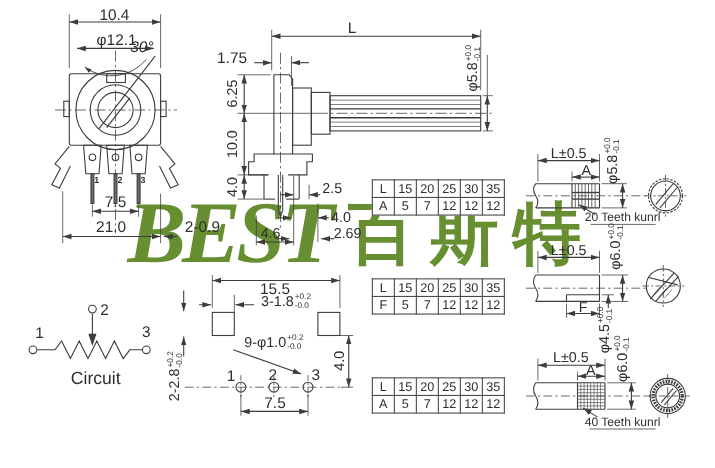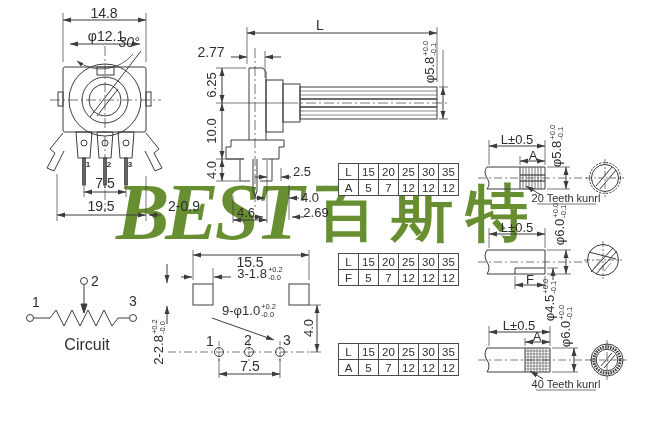--- a/index.html
+++ b/index.html
@@ -285,31 +285,31 @@
         <line x1="219" y1="358" x2="219" y2="378" stroke-width=".7"></line>
         <line x1="280" y1="358" x2="280" y2="378" stroke-width=".7"></line>
         <line x1="219" y1="374" x2="280" y2="374" marker-start="url(#aS)" marker-end="url(#aE)"></line>
         <line x1="309" y1="305" x2="321" y2="305" stroke-width=".7"></line>
         <line x1="310" y1="352" x2="321" y2="352" stroke-width=".7"></line>
         <line x1="317" y1="305" x2="317" y2="352" marker-start="url(#aS)" marker-end="url(#aE)"></line>
       </g>
     </g>
   </svg>
 
-  <div class="lbl" style="left:104px;top:13px">14.8</div>
+  <div class="lbl" style="left:104px;top:13px">10.4</div>
   <div class="lbl" style="left:106px;top:36px">φ12.1</div>
   <div class="lbl it" style="left:129px;top:42px">30°</div>
   <div class="lbl" style="left:105px;top:183px">7.5</div>
-  <div class="lbl" style="left:101px;top:206px">19.5</div>
+  <div class="lbl" style="left:101px;top:206px">21.0</div>
   <div class="lbl" style="left:184px;top:206px">2-0.9</div>
   <div class="lbl tiny" style="left:88px;top:164px">1</div>
   <div class="lbl tiny" style="left:109px;top:164px">2</div>
   <div class="lbl tiny" style="left:130px;top:164px">3</div>
 
-  <div class="lbl" style="left:211px;top:52px">2.77</div>
+  <div class="lbl" style="left:211px;top:52px">1.75</div>
   <div class="lbl" style="left:320px;top:25px">L</div>
   <div class="lbl v med" style="left:211px;top:85px">6.25</div>
   <div class="lbl v med" style="left:211px;top:131px">10.0</div>
   <div class="lbl v med" style="left:211px;top:170px">4.0</div>
   <div class="lbl med" style="left:302px;top:171px">2.5</div>
   <div class="lbl med" style="left:310px;top:197px">4.0</div>
   <div class="lbl med" style="left:316px;top:212px">2.69</div>
   <div class="lbl med" style="left:246px;top:212px">4.6</div>
   <div class="lbl v" style="left:429px;top:62px">
     <span class="tol">

